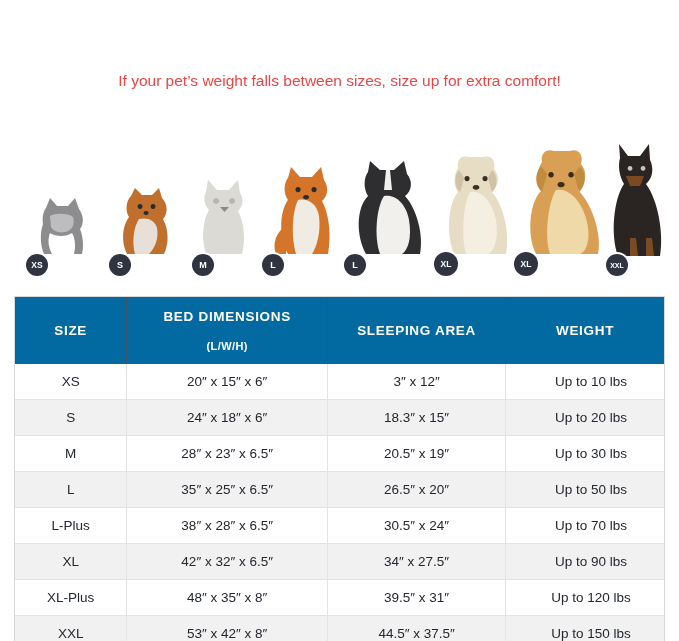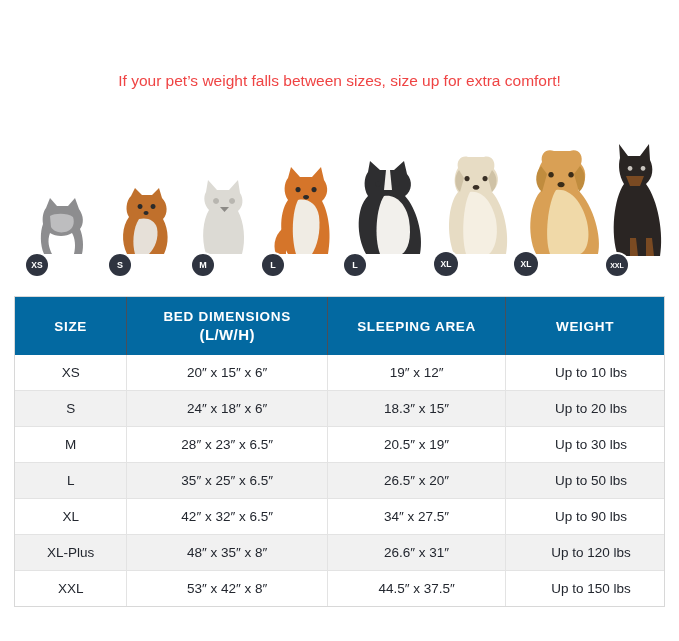--- a/index.html
+++ b/index.html
@@ -92,24 +92,24 @@
     font-weight: bold;
     letter-spacing: 0.7px;
     padding: 12px 0;
     text-align: center;
     border-right: 1px solid #4a4f59;
     vertical-align: middle;
   }
   thead th:last-child { border-right: none; }
   thead th .sub {
     display: block;
-    font-size: 15px;
+    font-size: 11px;
     font-weight: bold;
     letter-spacing: 0.4px;
-    margin-top: 2px;
+    margin-top: 16px;
   }
   tbody td {
     font-size: 13.5px;
     color: #23272f;
     text-align: center;
     padding: 10px 4px;
     border-right: 1px solid #e3e3e3;
     border-bottom: 1px solid #e3e3e3;
     background: #ffffff;
   }
@@ -225,21 +225,21 @@
           </th>
           <th class="col-weight">
             <span>WEIGHT</span>
           </th>
         </tr>
       </thead>
       <tbody>
         <tr>
           <td>XS</td>
           <td>20″ x 15″ x 6″</td>
-          <td>19″ x 12″</td>
+          <td>3″ x 12″</td>
           <td>Up to 10 lbs</td>
         </tr>
         <tr>
           <td>S</td>
           <td>24″ x 18″ x 6″</td>
           <td>18.3″ x 15″</td>
           <td>Up to 20 lbs</td>
         </tr>
         <tr>
           <td>M</td>
@@ -247,29 +247,35 @@
           <td>20.5″ x 19″</td>
           <td>Up to 30 lbs</td>
         </tr>
         <tr>
           <td>L</td>
           <td>35″ x 25″ x 6.5″</td>
           <td>26.5″ x 20″</td>
           <td>Up to 50 lbs</td>
         </tr>
         <tr>
+          <td>L-Plus</td>
+          <td>38″ x 28″ x 6.5″</td>
+          <td>30.5″ x 24″</td>
+          <td>Up to 70 lbs</td>
+        </tr>
+        <tr>
           <td>XL</td>
           <td>42″ x 32″ x 6.5″</td>
           <td>34″ x 27.5″</td>
           <td>Up to 90 lbs</td>
         </tr>
         <tr>
           <td>XL-Plus</td>
           <td>48″ x 35″ x 8″</td>
-          <td>26.6″ x 31″</td>
+          <td>39.5″ x 31″</td>
           <td>Up to 120 lbs</td>
         </tr>
         <tr>
           <td>XXL</td>
           <td>53″ x 42″ x 8″</td>
           <td>44.5″ x 37.5″</td>
           <td>Up to 150 lbs</td>
         </tr>
       </tbody>
     </table>

